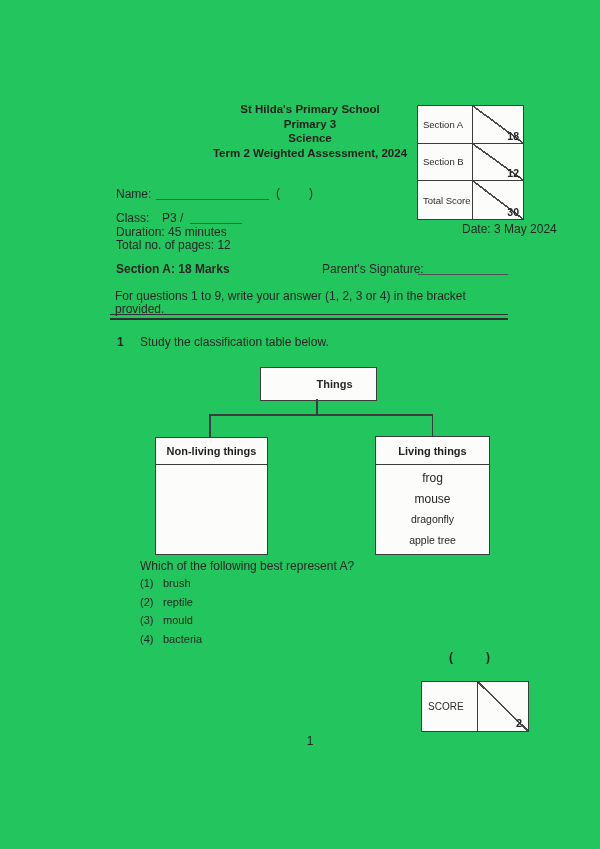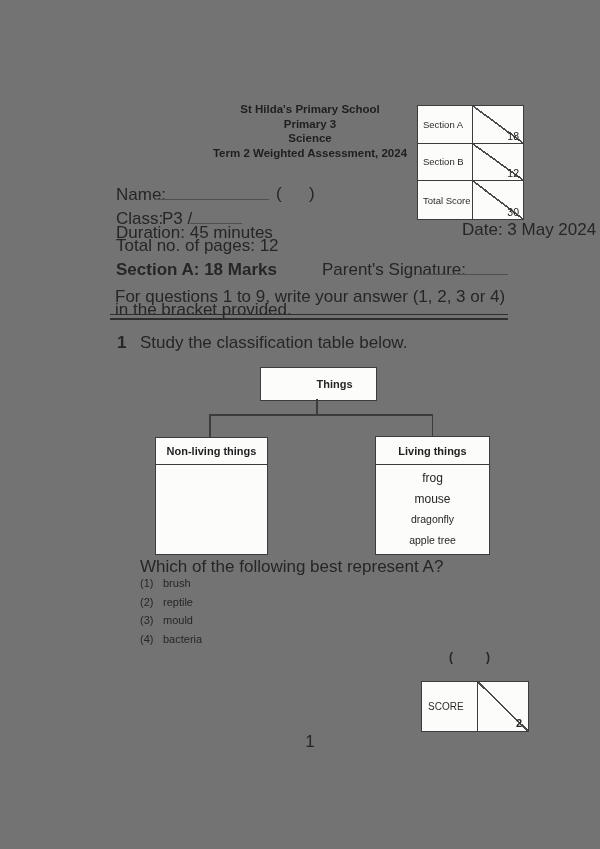--- a/index.html
+++ b/index.html
@@ -1,38 +1,38 @@
 <!DOCTYPE html>
 <html><head>
 <meta charset="utf-8">
 <style>
   html,body{margin:0;padding:0;background:#ffffff;}
   .page{
-    position:relative;width:600px;height:849px;background:#737373;
+    position:relative;width:600px;height:849px;background:#22c55e;
     font-family:"Liberation Sans", sans-serif;color:#262626;overflow:hidden;
   }
   .abs{position:absolute;}
   .bold{font-weight:bold;}
-  .t11{font-size:17px;line-height:13px;}
+  .t11{font-size:12px;line-height:13px;}
 
   
   .exam-header{left:60px;top:102px;width:500px;text-align:center;}
   .exam-header div{font-weight:bold;font-size:11.5px;line-height:14.5px;color:#1f1f1f;}
 
   
   .score-table{left:417px;top:105px;width:105px;height:113px;border:1.6px solid #3c3c3c;
     display:grid;grid-template-rows:1fr 1fr 1fr;background:#fcfcfb;}
   .score-row{display:grid;grid-template-columns:55px 1fr;border-bottom:1.4px solid #3c3c3c;}
   .score-row:last-child{border-bottom:none;}
   .score-row .lbl{border-right:1.4px solid #3c3c3c;font-size:9.5px;line-height:11px;
     display:flex;align-items:center;padding-left:5px;color:#2a2a2a;}
   .score-row .cell{position:relative;}
   .diag{position:absolute;inset:0;
     background:linear-gradient(to top right,transparent calc(50% - 0.8px),#4a4a4a calc(50% - 0.8px),#4a4a4a calc(50% + 0.8px),transparent calc(50% + 0.8px));}
-  .score-row .max{position:absolute;right:4px;bottom:1px;font-weight:normal;font-size:10.5px;}
+  .score-row .max{position:absolute;right:4px;bottom:1px;font-weight:bold;font-size:10.5px;}
 
   
   .blank{display:inline-block;border-bottom:1.2px solid #4f4f4f;height:11px;vertical-align:bottom;}
 
   
   .rule{background:#2f2f2f;}
 
   
   .dbox{border:1.5px solid #3c3c3c;background:#fcfcfb;}
   .dbox .hdr{font-weight:bold;font-size:11px;text-align:center;border-bottom:1.4px solid #3c3c3c;

